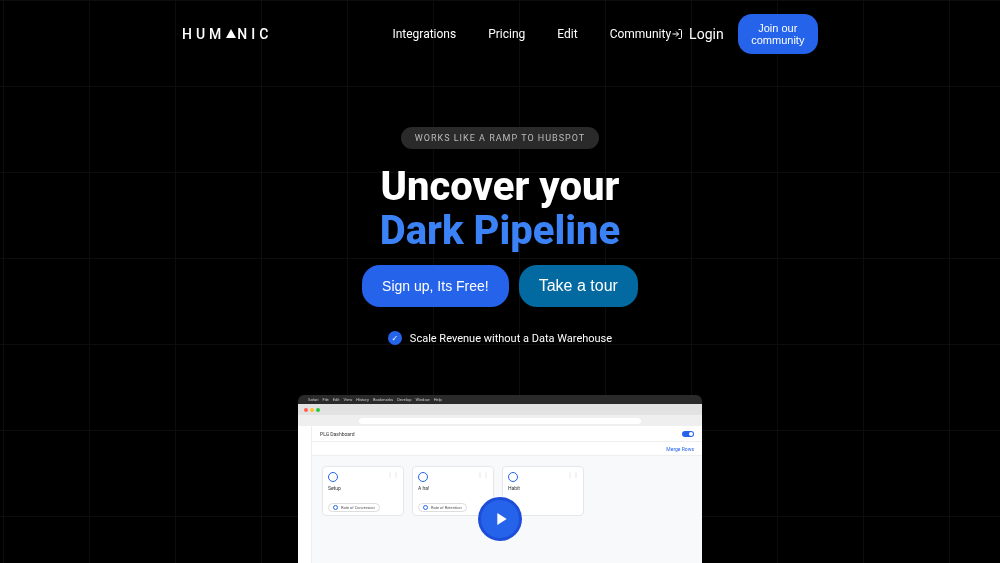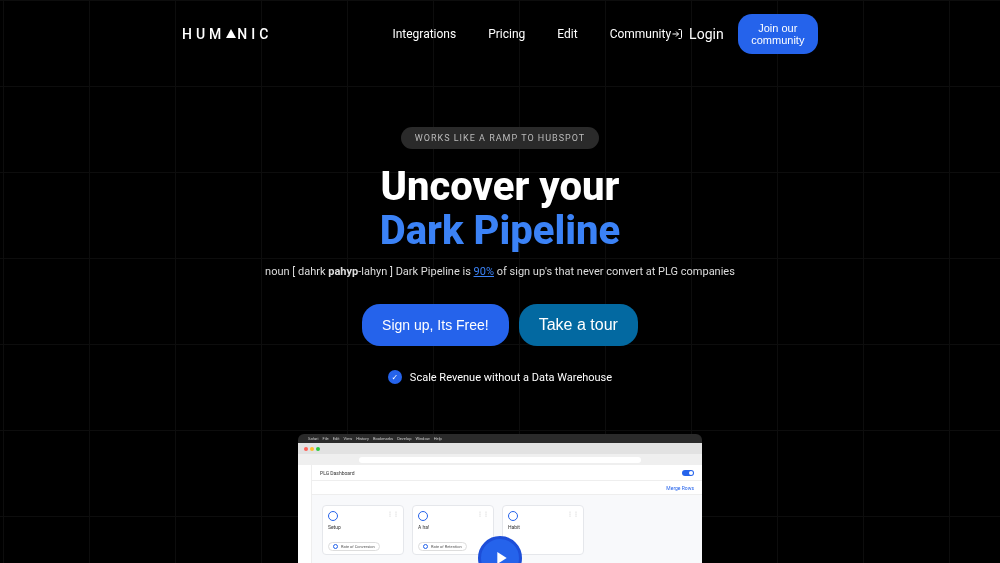--- a/index.html
+++ b/index.html
@@ -318,23 +318,20 @@
     <button class="cta-btn">Join our community</button>
   </div>
 </header>
 
 <section class="hero">
   <div class="badge">WORKS LIKE A RAMP TO HUBSPOT</div>
   <h1 class="title">
     <span>Uncover your</span><br>
     <span class="title-accent">Dark Pipeline</span>
   </h1>
-  <p class="subtitle">
-    <span>noun [ dahrk </span><span class="bold">pahyp</span><span>-lahyn ] Dark Pipeline is </span><span class="pct">90%</span><span> of sign up's that never convert at PLG companies</span>
-  </p>
   <div class="hero-ctas">
     <button class="btn-primary">Sign up, Its Free!</button>
     <button class="btn-secondary">Take a tour</button>
   </div>
   <div class="feature-line">
     <span class="check">✓</span>
     <span>Scale Revenue without a Data Warehouse</span>
   </div>
 </section>
 

